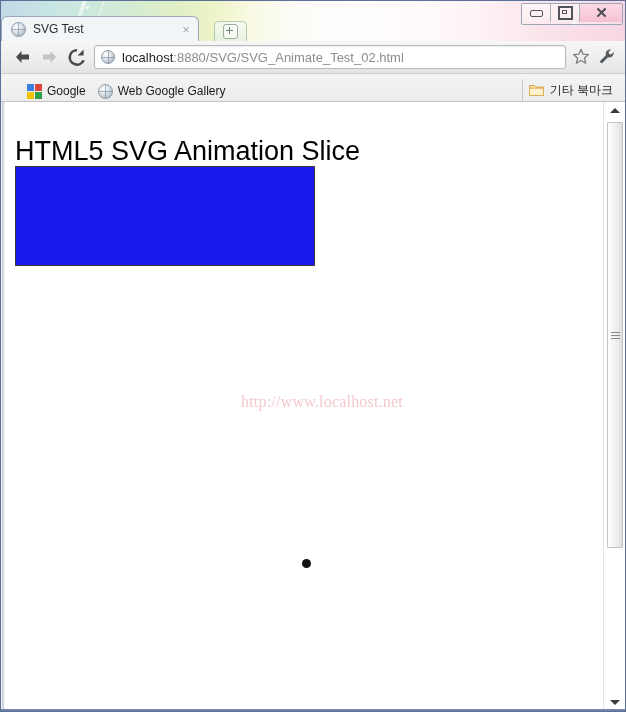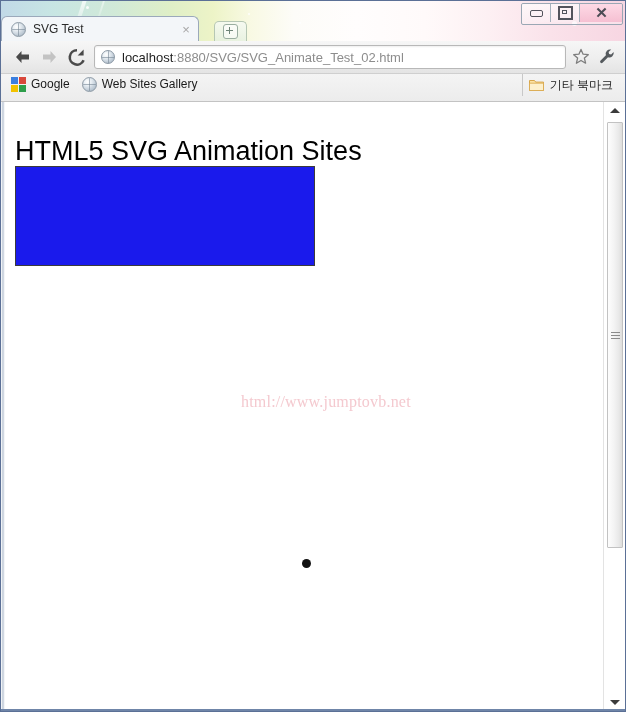--- a/index.html
+++ b/index.html
@@ -269,22 +269,22 @@
   #bookmarks-bar {
     position: absolute;
     left: 0;
     top: 73px;
     width: 624px;
     height: 28px;
     background: linear-gradient(to bottom, #f4f4f4 0%, #ececec 100%);
     border-bottom: 1px solid #c3c3c3;
     box-sizing: border-box;
     display: flex;
-    align-items: flex-start;
-    padding-left: 8px;
+    align-items: flex-end;
+    padding-left: 24px;
   }
   .bookmark-item {
     display: flex;
     align-items: center;
     height: 20px;
     padding: 0 6px 0 2px;
     margin-right: 4px;
     font-size: 12px;
     color: #1a1a1a;
     white-space: nowrap;
@@ -547,44 +547,44 @@
           <i class="gf-tr"></i>
           <i class="gf-bl"></i>
           <i class="gf-br"></i>
       </span>
       <span class="label">Google</span>
     </div>
 
 
     <div class="bookmark-item">
       <span class="globe-icon"></span>
-      <span class="label">Web Sites Gallery</span>
+      <span class="label">Web Google Gallery</span>
     </div>
 
 
     <div class="bookmark-spacer"></div>
 
     <div id="other-bookmarks">
       <svg class="folder-icon" viewBox="0 0 15 12">
         <path d="M0.5 1.5 h5 l1.2 1.6 h7.8 v8.4 h-14 z" fill="#fbe2a4" stroke="#d8a64a" stroke-width="1"></path>
         <path d="M0.5 4.2 h14 v7.3 h-14 z" fill="#fdf0cc" stroke="#d8a64a" stroke-width="0.8"></path>
       </svg>
       <span class="label">기타 북마크</span>
     </div>
   </div>
 
   <div id="viewport">
     <div id="page-left-edge"></div>
 
     <div id="page-content">
-      <h1 id="page-heading">HTML5 SVG Animation Sites</h1>
+      <h1 id="page-heading">HTML5 SVG Animation Slice</h1>
 
       <div id="svg-rect"></div>
 
-      <div id="watermark">html://www.jumptovb.net</div>
+      <div id="watermark">http://www.localhost.net</div>
 
       <div id="svg-dot"></div>
     </div>
   </div>
 
   <div id="scrollbar">
     <div class="sb-arrow" id="sb-arrow-up">
       <span class="tri-up"></span>
     </div>
     <div id="sb-track">

